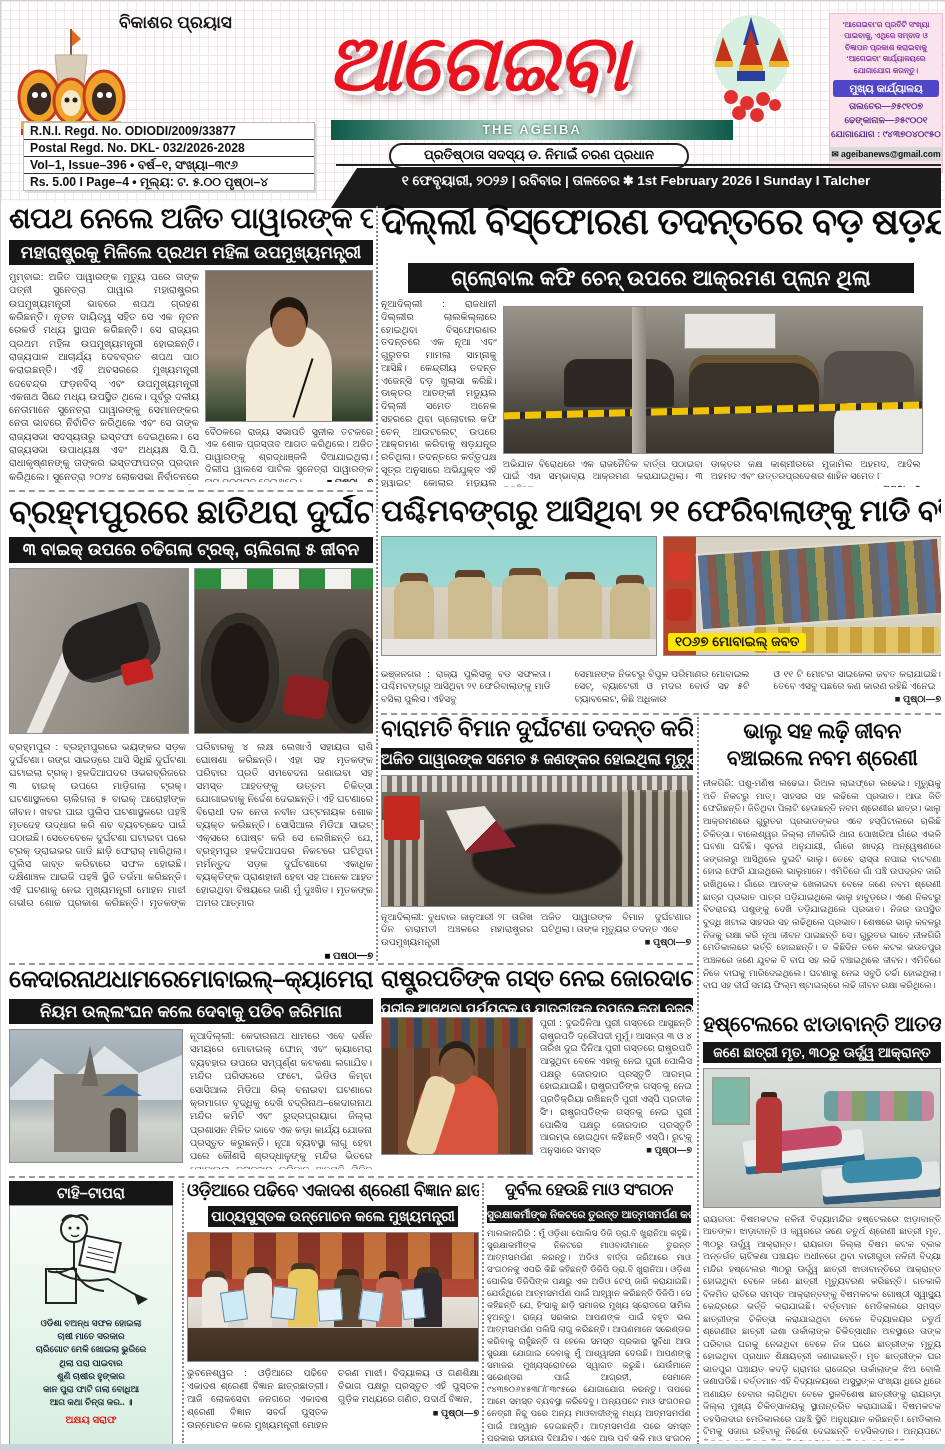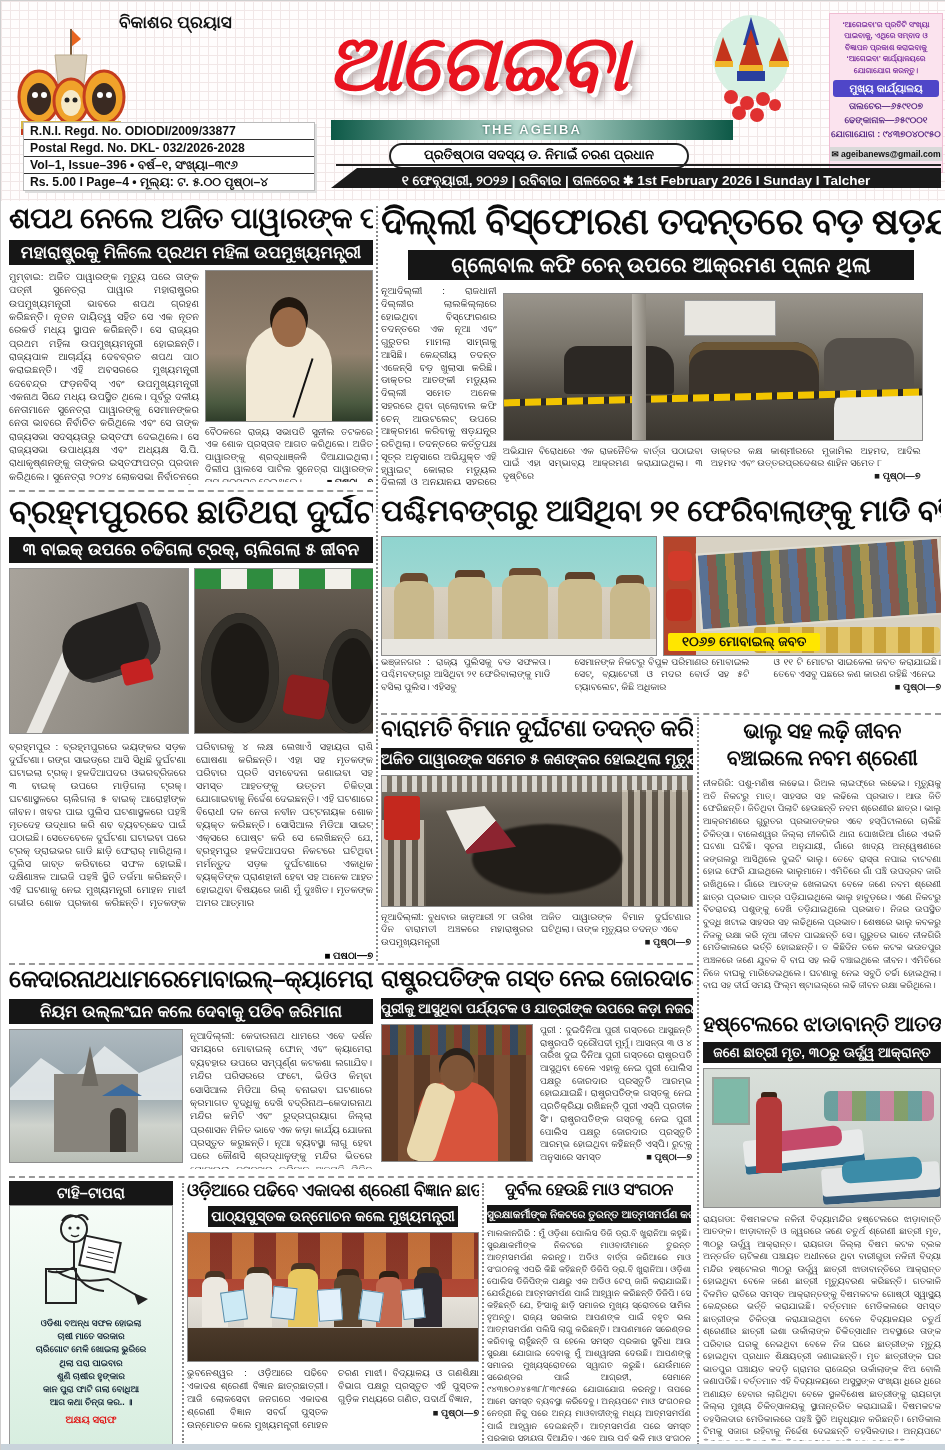--- a/index.html
+++ b/index.html
@@ -18,36 +18,36 @@
   .founder{position:absolute;left:388px;top:142px;width:296px;height:22px;border:2px solid #222;border-radius:13px;
     background:#fff;font-size:13px;font-weight:bold;text-align:center;line-height:20px;overflow:hidden;white-space:nowrap;}
   .infobox{position:absolute;left:22px;top:121px;width:290px;background:#fff;border:1px solid #bbb;box-shadow:2px 2px 0 #ddd;}
   .infobox div{font-size:12.2px;font-weight:bold;color:#111;padding:1px 6px;border-bottom:1.5px solid #333;white-space:nowrap;overflow:hidden;}
   .infobox div:last-child{border-bottom:none;}
   .officebox{position:absolute;left:828px;top:12px;width:112px;height:158px;background:#fbe3ee;border:1px solid #f0bcd2;}
   .officebox .notice{font-size:7.6px;line-height:1.5;color:#7a2f9e;text-align:center;padding:5px 4px 3px;font-weight:bold;}
   .officebox .obar{background:#4f46c8;color:#fff;font-weight:bold;font-size:10.5px;text-align:center;border-radius:3px;margin:1px 3px;padding:2px 0;}
   .officebox .phones{font-size:9px;font-weight:bold;color:#5a2d86;text-align:center;line-height:1.55;margin-top:3px;}
   .officebox .email{background:#d9d9d9;color:#111;font-size:8.6px;font-weight:bold;text-align:center;margin-top:5px;padding:2px 0;}
-  .datebar{position:absolute;left:330px;top:167px;width:610px;height:20px;background:#1b1b1b;color:#fff;
+  .datebar{position:absolute;left:330px;top:167px;width:610px;height:40px;background:#1b1b1b;color:#fff;
     font-weight:bold;font-size:13.5px;text-align:center;line-height:26px;
     clip-path:polygon(0 100%,26px 0,100% 0,100% 100%);white-space:nowrap;overflow:hidden;}
   .ruleabove{position:absolute;left:335px;top:163px;width:605px;height:2px;background:#222;}
   
   .art{position:absolute;overflow:hidden;}
   .hl{font-weight:bold;color:#0c0c0c;line-height:1.04;letter-spacing:-0.5px;overflow:hidden;}
   .bbar{background:#161616;color:#fff;font-weight:bold;text-align:center;overflow:hidden;white-space:nowrap;}
   .bd{text-align:justify;color:#1c1c1c;overflow:hidden;}
   .cap{text-align:justify;color:#1c1c1c;overflow:hidden;}
   .pref{font-weight:bold;white-space:nowrap;float:right;}
   .ph{position:relative;overflow:hidden;border:1px solid #8c8c8c;flex:none;}
   .vsep{position:absolute;width:0;border-left:2px dotted #888;}
   .hsep{position:absolute;height:0;border-top:2px dashed #999;}
   .row{display:flex;}
-  .badge{position:absolute;left:4px;bottom:4px;background:#ffe600;color:#111;font-weight:bold;font-size:13.5px;padding:1px 14px;border-radius:2px;}
+  .badge{position:absolute;left:4px;bottom:4px;background:#ffe600;color:#111;font-weight:bold;font-size:13.5px;padding:1px 7px;border-radius:2px;}
   .inset{position:absolute;background:#fff;text-align:center;font-weight:bold;font-size:19px;line-height:1.3;padding:4px 2px;letter-spacing:-0.5px;}
   .cart-head{background:#161616;color:#fff;font-weight:bold;font-size:15px;text-align:center;padding:3px 0;}
   .cart-box{border:1px solid #999;background:linear-gradient(180deg,#f6fcf7,#d8eee0);height:232px;padding:3px;text-align:center;}
   .poem{font-size:8.8px;line-height:1.5;font-weight:bold;color:#123;}
   .sig{color:#e01212;font-weight:bold;font-size:10px;margin-top:5px;}
   .footer-strip{position:absolute;left:0;top:1443px;width:945px;height:7px;background:#c9d3db;}
 </style>
 </head>
 <body>
 
@@ -133,21 +133,21 @@
         </div>
         <div class="cap" style="margin-top:4px;font-size:9.4px;line-height:1.32;height:56px;">
           <span>ବୈଠକରେ ରାଜ୍ୟ ସଭାପତି ସୁନୀଲ ତଟକରେ ଏକ ଶୋକ ପ୍ରସ୍ତାବ ଆଗତ କରିଥିଲେ। ଅଜିତ ପାୱାରଙ୍କୁ ଶ୍ରଦ୍ଧାଞ୍ଜଳି ଦିଆଯାଇଥିଲା। ଦିଲୀପ ୱାଲସେ ପାଟିଲ ସୁନେତ୍ରା ପାୱାରଙ୍କ ନାମ ପ୍ରସ୍ତାବ ଦେଇଥିଲେ।</span> <span class="pref" style="font-size:9.5px;">■ ପୃଷ୍ଠା—୭</span>
         </div>
       </div>
     </div>
   </div>
 
   <div class="art" style="left:380px;top:202px;width:560px;height:284px;">
     <div class="hl" style="font-size:37px;height:44px;white-space:nowrap;letter-spacing:-1px;">ଦିଲ୍ଲୀ ବିସ୍ଫୋରଣ ତଦନ୍ତରେ ବଡ଼ ଷଡ଼ଯନ୍ତ୍ରର ପର୍ଦ୍ଦାଫାସ୍</div>
-    <div class="bbar" style="width:506px;margin:3px auto 0;height:30px;font-size:21px;line-height:30px;">ଗ୍ଲୋବାଲ କଫି ଚେନ୍ ଉପରେ ଆକ୍ରମଣ ପ୍ଲାନ ଥିଲା</div>
+    <div class="bbar" style="width:506px;margin:16px auto 0;height:30px;font-size:21px;line-height:30px;">ଗ୍ଲୋବାଲ କଫି ଚେନ୍ ଉପରେ ଆକ୍ରମଣ ପ୍ଲାନ ଥିଲା</div>
     <div class="row" style="margin-top:5px;gap:6px;">
       <div class="bd" style="width:134px;height:200px;font-size:9.6px;line-height:1.33;">ନୂଆଦିଲ୍ଲୀ : ରାଜଧାନୀ ଦିଲ୍ଲୀର ଲାଲକିଲ୍ଲାରେ ହୋଇଥିବା ବିସ୍ଫୋରଣର ତଦନ୍ତରେ ଏକ ନୂଆ ଏବଂ ଗୁରୁତର ମାମଲା ସାମ୍ନାକୁ ଆସିଛି। କେନ୍ଦ୍ରୀୟ ତଦନ୍ତ ଏଜେନ୍ସି ବଡ଼ ଖୁଲାସା କରିଛି। ଡାକ୍ତର ଆତଙ୍କୀ ମଡ୍ୟୁଲ ଦିଲ୍ଲୀ ସମେତ ଅନେକ ସହରରେ ଥିବା ଗ୍ଲୋବାଲ କଫି ଚେନ୍ ଆଉଟଲେଟ୍ ଉପରେ ଆକ୍ରମଣ କରିବାକୁ ଷଡ଼ଯନ୍ତ୍ର ରଚିଥିଲା। ତଦନ୍ତରେ କର୍ତ୍ତୃପକ୍ଷ ସୂତ୍ର ଅନୁସାରେ ଅଭିଯୁକ୍ତ ଏହି ହ୍ୱାଇଟ୍ କୋଲାର ମଡ୍ୟୁଲ ଦିଲ୍ଲୀ ଓ ଅନ୍ୟାନ୍ୟ ସହରରେ ଆକ୍ରମଣ କରିବାକୁ ଯୋଜନା କରିଥିଲେ। ତଦନ୍ତ ସୂଚାଇଛି ଯେ ଏହା ସାଧାରଣ ଘଟଣା ନଥିଲା। ୪ ବର୍ଷ ଧରି ସକ୍ରିୟ ଥିବା ଆତଙ୍କୀ ମଡ୍ୟୁଲଙ୍କର ଏହା ସୁଚିନ୍ତିତ ପ୍ଲାନ ଥିଲା। ତଦନ୍ତରୁ ଜଣାପଡ଼ିଛି, ଗିରଫ ଅଭିଯୁକ୍ତଙ୍କ ମଡ୍ୟୁଲ ଦିଲ୍ଲୀ ଓ ଭାରତର ଅନେକ ପ୍ରମୁଖ ସହରରେ ଥିବା ଗ୍ଲୋବାଲ କଫି ଚେନ୍ ଆଉଟଲେଟ୍ ଉପରେ ଆକ୍ରମଣ କରିବାକୁ ଯୋଜନା କରିଥିଲା। ସୂତ୍ର ଅନୁଯାୟୀ, ଗାଡ଼ିରେ ଉଗ୍ରବାଦର ସାମଗ୍ରିକ</div>
       <div style="width:508px;margin-top:8px;">
         <div class="ph" style="width:418px;height:146px;background:linear-gradient(180deg,#9a958c 0%,#7a756b 35%,#4e4941 70%,#3a362f 100%);">
           <div style="position:absolute;left:180px;top:6px;width:90px;height:34px;background:#e8e6e0;border:1px solid #999;"></div>
           <div style="position:absolute;left:60px;top:52px;width:110px;height:48px;background:#2c2824;border-radius:14px 22px 4px 4px;"></div>
           <div style="position:absolute;left:185px;top:48px;width:130px;height:58px;background:#3a332c;border-radius:18px 26px 4px 4px;box-shadow:inset 0 8px 0 #6b5636;"></div>
           <div style="position:absolute;left:320px;top:44px;width:90px;height:52px;background:#55504a;border-radius:16px 20px 4px 4px;"></div>
           <div style="position:absolute;left:330px;top:96px;width:100px;height:50px;background:#e9e9e6;border-radius:18px 8px 0 0;"></div>
           <div style="position:absolute;left:0;top:100px;width:100%;height:7px;background:repeating-linear-gradient(90deg,#f2c400 0 16px,#2c2824 16px 21px);transform:rotate(-1.5deg);"></div>
@@ -199,21 +199,21 @@
         <div style="position:absolute;left:0;bottom:0;width:100%;height:16px;background:#e8e6e0;"></div>
       </div>
       <div class="ph" style="width:278px;height:118px;background:linear-gradient(90deg,#b5452c 0 32px,#d8d2c4 32px);">
         <div style="position:absolute;left:4px;top:14px;width:24px;height:30px;background:#d23a2a;border-radius:6px;"></div>
         <div style="position:absolute;left:2px;top:52px;width:26px;height:32px;background:#c03020;border-radius:6px;"></div>
         <div style="position:absolute;left:34px;top:8px;width:240px;height:74px;background:repeating-linear-gradient(90deg,#44618c 0 9px,#7a4438 9px 18px,#3c6b52 18px 27px,#a08a3c 27px 36px,#555 36px 45px);transform:rotate(-4deg);opacity:.85;border:2px solid #e3dfd4;"></div>
         <div style="position:absolute;left:90px;bottom:2px;width:186px;height:26px;background:repeating-linear-gradient(90deg,#c9a23a 0 12px,#e3c66a 12px 24px);border-radius:4px;"></div>
         <div class="badge">୧୦୬୭ ମୋବାଇଲ୍ ଜବତ</div>
       </div>
     </div>
-    <div class="row" style="margin-top:0;gap:24px;">
+    <div class="row" style="margin-top:12px;gap:24px;">
       <div class="cap" style="width:180px;height:42px;font-size:9.3px;line-height:1.32;">ଭଞ୍ଜନଗର : ରାଜ୍ୟ ପୁଲିସକୁ ବଡ ସଫଳତା। ପଶ୍ଚିମବଙ୍ଗରୁ ଆସିଥିବା ୨୧ ଫେରିବାଲାଙ୍କୁ ମାଡି ବସିଲା ପୁଲିସ। ଏହିସବୁ</div>
       <div class="cap" style="width:186px;height:42px;font-size:9.3px;line-height:1.32;">ସେମାନଙ୍କ ନିକଟରୁ ବିପୁଳ ପରିମାଣର ମୋବାଇଲ ସେଟ୍, ବ୍ୟାଟେରୀ ଓ ମଦର ବୋର୍ଡ ସହ ୫ଟି ଟ୍ୟାବଲେଟ, କିଛି ଅଧିକାର</div>
       <div class="cap" style="width:178px;height:42px;font-size:9.3px;line-height:1.32;">
         <span>ଓ ୧୧ ଟି ମୋଟର ସାଇକେଲ ଜବତ କରାଯାଇଛି। ତେବେ ଏସବୁ ପଛରେ କଣ କାରଣ ରହିଛି ଏନେଇ</span> <span class="pref" style="font-size:9.5px;">■ ପୃଷ୍ଠା—୭</span>
       </div>
     </div>
   </div>
 
   <div class="art" style="left:380px;top:716px;width:312px;height:244px;">
     <div class="hl" style="font-size:23px;height:28px;white-space:nowrap;">ବାରାମତି ବିମାନ ଦୁର୍ଘଟଣା ତଦନ୍ତ କରିବ ସିଆଇଡି</div>
@@ -266,21 +266,21 @@
         <div style="position:absolute;left:100px;top:78px;width:16px;height:44px;background:#3a3630;border-radius:8px 8px 0 0;"></div>
       </div>
       <div class="bd" style="width:182px;height:140px;font-size:9.7px;line-height:1.38;">
         <span>ନୂଆଦିଲ୍ଲୀ: କେଦାରନାଥ ଧାମରେ ଏବେ ଦର୍ଶନ ସମୟରେ ମୋବାଇଲ୍ ଫୋନ୍ ଏବଂ କ୍ୟାମେରା ବ୍ୟବହାର ଉପରେ ସମ୍ପୂର୍ଣ୍ଣ କଟକଣା ଲଗାଯିବ। ମନ୍ଦିର ପରିସରରେ ଫଟୋ, ଭିଡିଓ କିମ୍ବା ସୋସିଆଲ ମିଡିଆ ରିଲ୍ ବନାଇବା ଘଟଣାରେ କ୍ରମାଗତ ବୃଦ୍ଧିକୁ ଦେଖି ବଦ୍ରିନାଥ–କେଦାରନାଥ ମନ୍ଦିର କମିଟି ଏବଂ ରୁଦ୍ରପ୍ରୟାଗ ଜିଲ୍ଲା ପ୍ରଶାସନ ମିଳିତ ଭାବେ ଏକ କଡ଼ା କାର୍ଯ୍ୟ ଯୋଜନା ପ୍ରସ୍ତୁତ କରୁଛନ୍ତି। ନୂଆ ବ୍ୟବସ୍ଥା ଲାଗୁ ହେବା ପରେ କୌଣସି ଶ୍ରଦ୍ଧାଳୁଙ୍କୁ ମନ୍ଦିର ଭିତରେ ମୋବାଇଲ୍ ବ୍ୟବହାର କରିବାକୁ ଅନୁମତି ମିଳିବ ନାହିଁ।</span> 
       </div>
     </div>
   </div>
 
   <div class="art" style="left:380px;top:966px;width:312px;height:204px;">
     <div class="hl" style="font-size:23px;height:28px;white-space:nowrap;">ରାଷ୍ଟ୍ରପତିଙ୍କ ଗସ୍ତ ନେଇ ଜୋରଦାର ପ୍ରସ୍ତୁତି</div>
-    <div class="bbar" style="height:21px;font-size:13.5px;line-height:21px;margin-top:3px;">ପୁରୀକୁ ଆସୁଥିବା ପର୍ଯ୍ୟଟକ ଓ ଯାତ୍ରୀଙ୍କ ଉପରେ କଡ଼ା ନଜର</div>
+    <div class="bbar" style="height:14px;font-size:13.5px;line-height:21px;margin-top:3px;">ପୁରୀକୁ ଆସୁଥିବା ପର୍ଯ୍ୟଟକ ଓ ଯାତ୍ରୀଙ୍କ ଉପରେ କଡ଼ା ନଜର</div>
     <div class="row" style="margin-top:5px;gap:7px;">
       <div class="ph" style="width:150px;height:136px;background:repeating-linear-gradient(90deg,#5b3a26 0 16px,#7a4f33 16px 32px);">
         <div style="position:absolute;left:0;top:0;width:100%;height:30px;background:repeating-linear-gradient(90deg,#8c3c2c 0 8px,#2c4c6c 8px 16px,#6c5c2c 16px 24px);opacity:.8;"></div>
         <div style="position:absolute;left:36px;top:56px;width:80px;height:80px;background:#d8543c;border-radius:34px 34px 0 0;"></div>
         <div style="position:absolute;left:34px;top:58px;width:30px;height:80px;background:#ead9ae;transform:rotate(18deg);border-radius:10px;"></div>
         <div style="position:absolute;left:58px;top:30px;width:34px;height:36px;background:#7e5538;border-radius:50%;box-shadow:0 -6px 0 1px #2a211a;"></div>
       </div>
       <div class="bd" style="width:152px;height:140px;font-size:9.2px;line-height:1.38;">
         <span>ପୁରୀ : ଦୁଇଦିନିଆ ପୁରୀ ଗସ୍ତରେ ଆସୁଛନ୍ତି ରାଷ୍ଟ୍ରପତି ଦ୍ରୌପଦୀ ମୁର୍ମୁ। ଆସନ୍ତା ୩ ଓ ୪ ତାରିଖ ଦୁଇ ଦିନିଆ ପୁରୀ ଗସ୍ତରେ ରାଷ୍ଟ୍ରପତି ଆସୁଥିବା ବେଳେ ଏହାକୁ ନେଇ ପୁରୀ ପୋଲିସ ପକ୍ଷରୁ ଜୋରଦାର ପ୍ରସ୍ତୁତି ଆରମ୍ଭ ହୋଇଯାଇଛି। ରାଷ୍ଟ୍ରପତିଙ୍କ ଗସ୍ତକୁ ନେଇ ପ୍ରତିକ୍ରିୟା ରଖିଛନ୍ତି ପୁରୀ ଏସ୍‌ପି ପ୍ରତୀକ ସିଂ। ରାଷ୍ଟ୍ରପତିଙ୍କ ଗସ୍ତକୁ ନେଇ ପୁରୀ ପୋଲିସ ପକ୍ଷରୁ ଜୋରଦାର ପ୍ରସ୍ତୁତି ଆରମ୍ଭ ହୋଇଥିବା କହିଛନ୍ତି ଏସ୍‌ପି। ରୁଟ୍‌କୁ ଅନୁସାରେ ସମସ୍ତ</span> <span class="pref" style="font-size:9.4px;">■ ପୃଷ୍ଠା—୭</span>
       </div>

